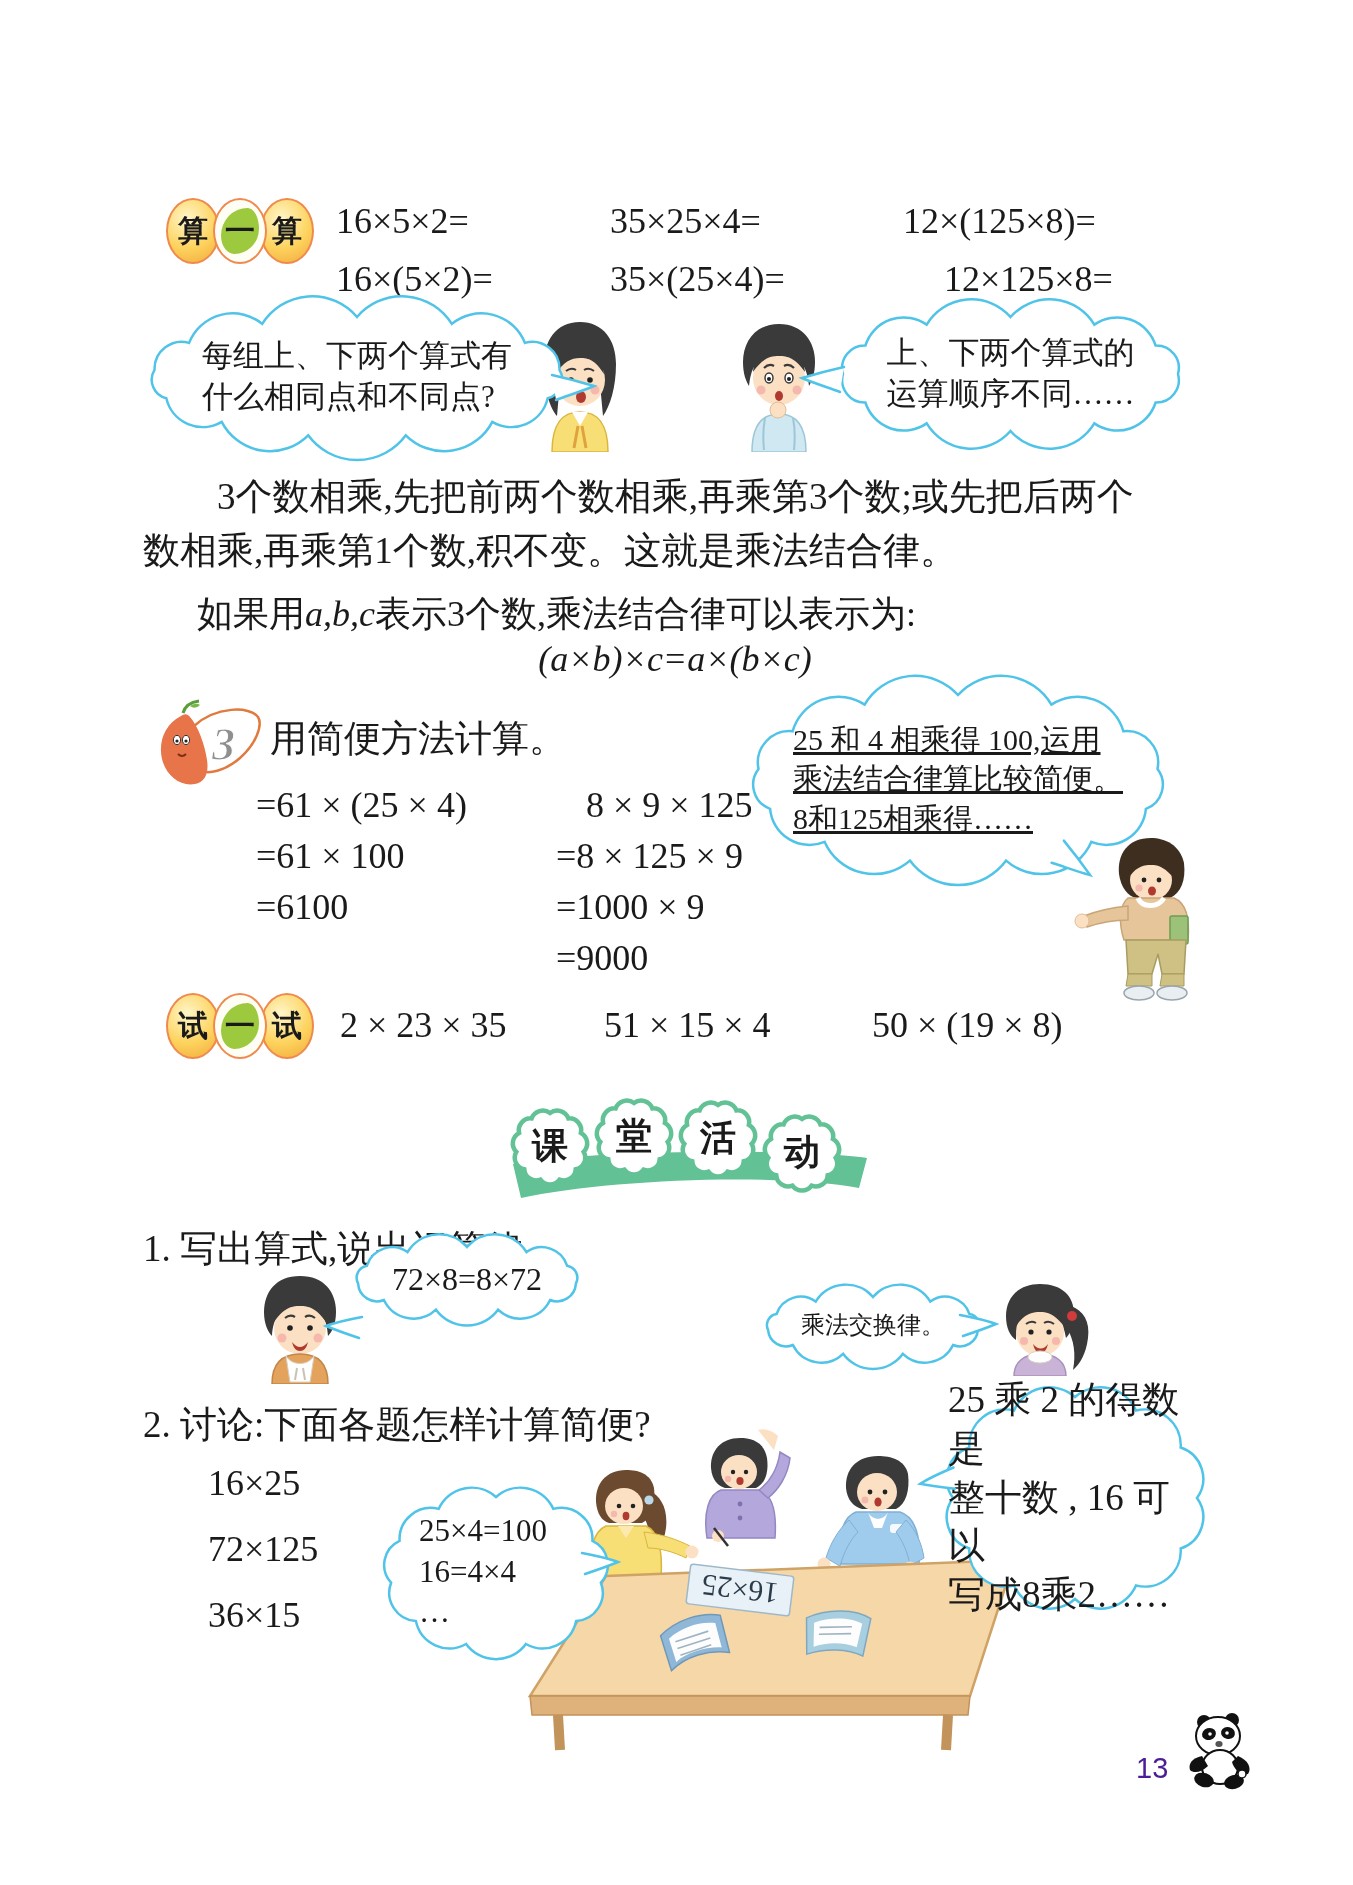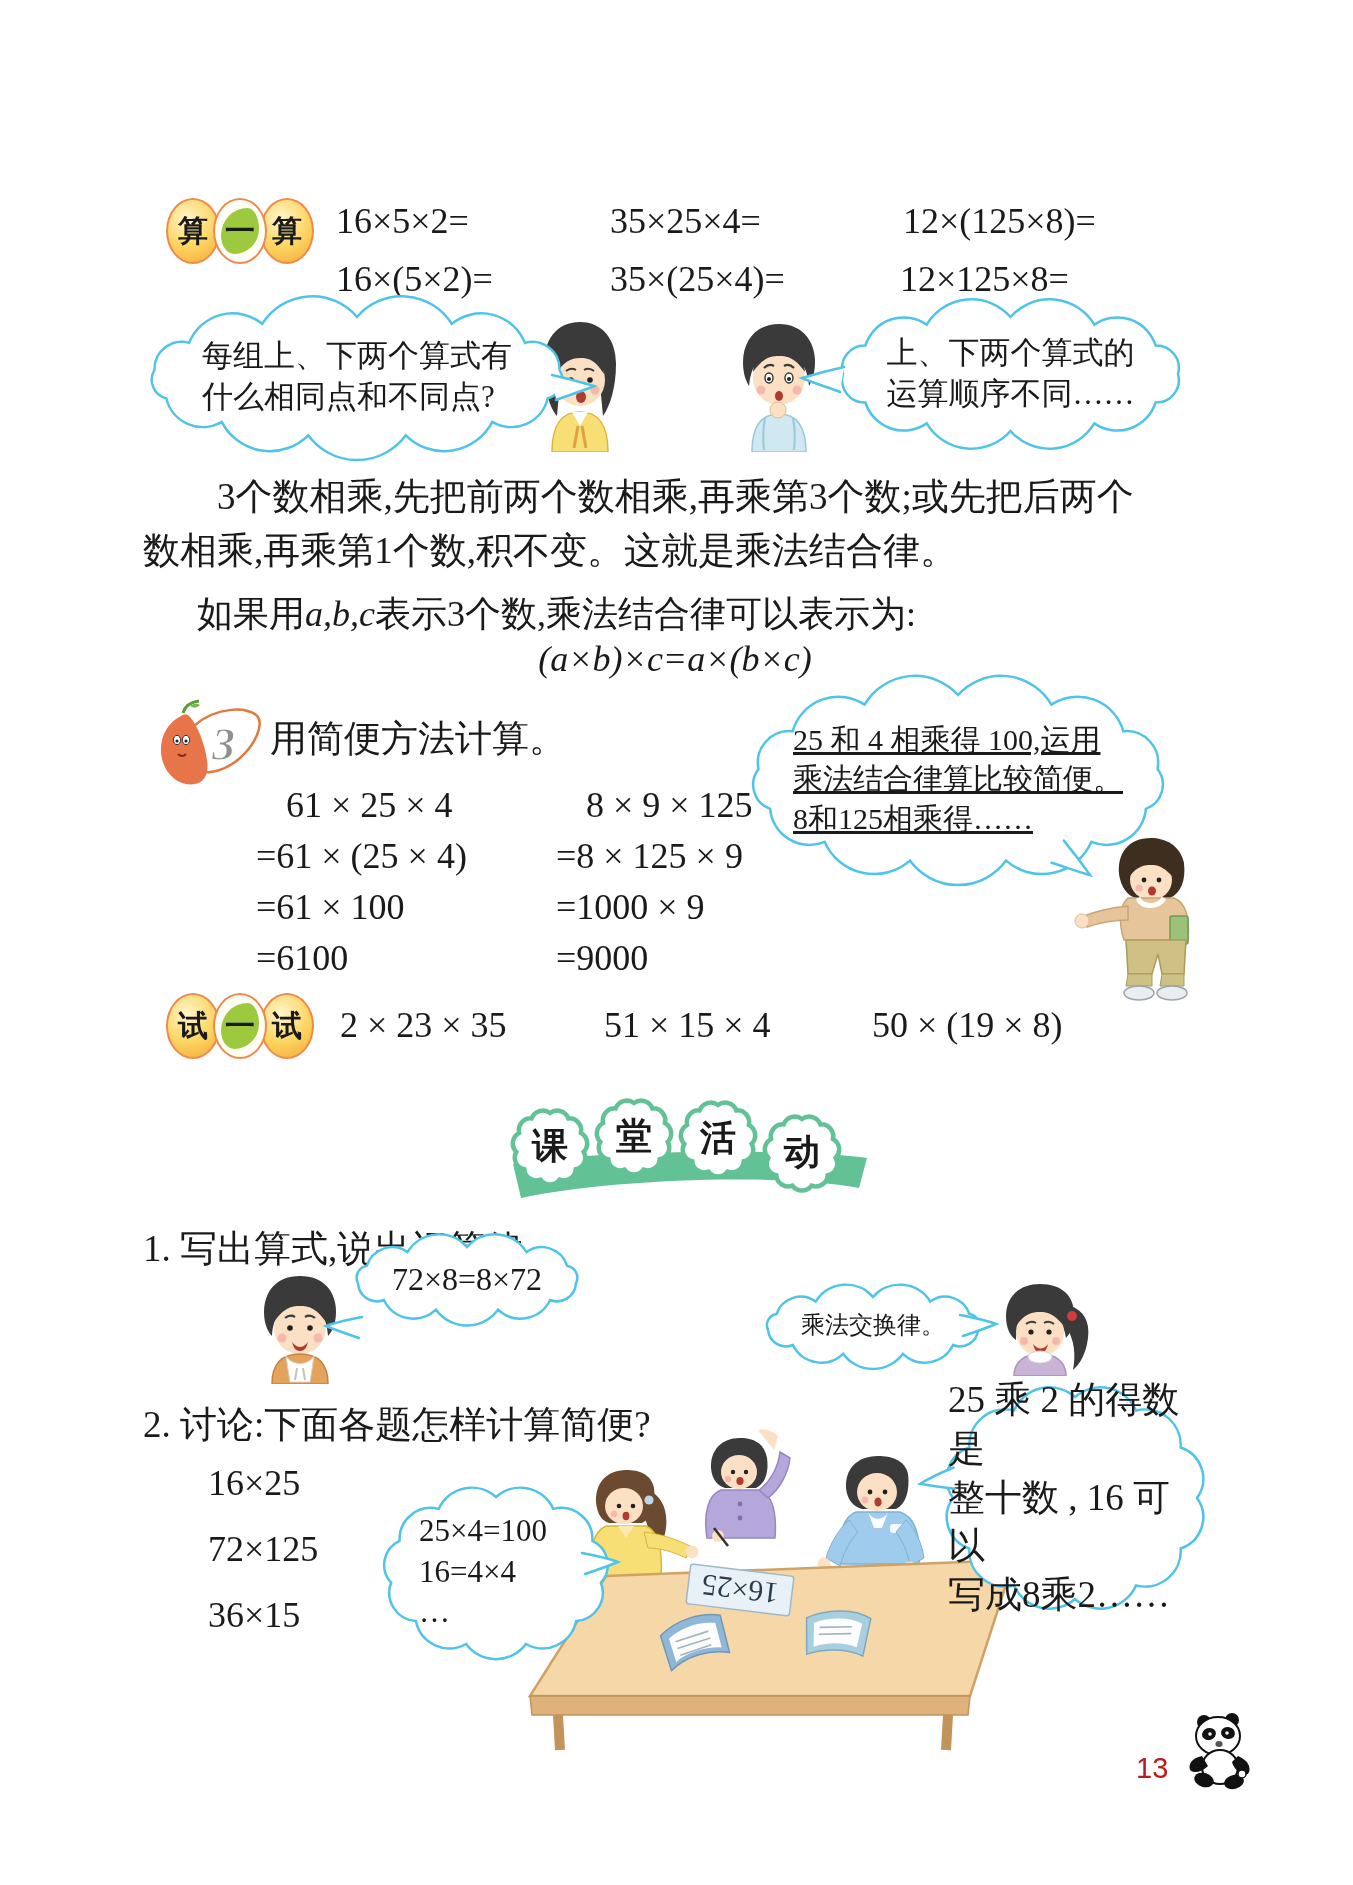--- a/index.html
+++ b/index.html
@@ -31,41 +31,41 @@
   .calc .l.first{padding-left:30px;}
   .cloud-wrap{position:absolute;}
   .cloud-wrap svg{position:absolute;left:0;top:0;overflow:visible;}
   .bubble-text{
     position:absolute;left:0;top:0;right:0;bottom:0;
     display:flex;align-items:center;justify-content:center;
     white-space:pre-line;text-align:left;line-height:1.32;
   }
   .tail{position:absolute;overflow:visible;}
   .flower-ch{position:absolute;font-size:36px;font-weight:600;color:#1a1a1a;}
-  .pagenum{position:absolute;font-family:"Liberation Sans","DejaVu Sans",sans-serif;font-size:29px;color:#b91c1c;}
+  .pagenum{position:absolute;font-family:"Liberation Sans","DejaVu Sans",sans-serif;font-size:29px;color:#4c1d95;}
   .it{font-style:italic;}
 </style>
 </head>
 <body>
 
 <div class="badge" style="left:166px;top:198px;">
   <div class="oval">算</div>
   <div class="oval mid">
     <div class="leaf"></div>
     <div class="ch">一</div>
   </div>
   <div class="oval">算</div>
 </div>
 
 <div class="eq" style="left:336px;top:200px;">16×5×2=</div>
 <div class="eq" style="left:610px;top:200px;">35×25×4=</div>
 <div class="eq" style="left:903px;top:200px;">12×(125×8)=</div>
 <div class="eq" style="left:336px;top:258px;text-align:right;">16×(5×2)=</div>
 <div class="eq" style="left:610px;top:258px;">35×(25×4)=</div>
-<div class="eq" style="left:900px;top:258px;">12×125×8=</div>
+<div class="eq" style="left:944px;top:258px;">12×125×8=</div>
 
 <svg class="abs" style="left:533px;top:316px;" width="94" height="136" viewBox="0 0 94 136">
   <path d="M47,6 C22,6 11,26 11,48 C11,74 17,92 24,100 L27,66 C28,50 34,40 47,40 C60,40 66,50 67,68 L70,100 C77,90 83,72 83,48 C83,24 70,6 47,6 Z" fill="#3a3a3a"></path>
   <ellipse cx="47" cy="64" rx="25" ry="26" fill="#fbe0c4"></ellipse>
   <path d="M23,58 C25,38 33,30 47,30 C61,30 69,38 71,58 C62,44 56,42 47,42 C38,42 30,46 23,58 Z" fill="#3a3a3a"></path>
   <path d="M33,55 q5,-4 10,-1" stroke="#3a3a3a" stroke-width="2" fill="none"></path>
   <path d="M51,54 q5,-3 10,1" stroke="#3a3a3a" stroke-width="2" fill="none"></path>
   <circle cx="38" cy="64" r="2.8" fill="#222"></circle>
     <circle cx="57" cy="64" r="2.8" fill="#222"></circle>
   <circle cx="31" cy="74" r="4.5" fill="#f6b8ad"></circle>
@@ -132,21 +132,20 @@
   <ellipse cx="27" cy="42" rx="3.6" ry="4.6" fill="#fff" stroke="#333" stroke-width="1"></ellipse>
   <ellipse cx="36" cy="42" rx="3.6" ry="4.6" fill="#fff" stroke="#333" stroke-width="1"></ellipse>
   <circle cx="27" cy="43" r="1.6" fill="#222"></circle>
     <circle cx="36" cy="43" r="1.6" fill="#222"></circle>
   <path d="M28,56 q4,4 8,0" stroke="#7a2d1a" stroke-width="2" fill="none"></path>
   <text x="62" y="62" font-size="46" font-style="italic" font-weight="bold" fill="#8f8f8f" stroke="#ffffff" stroke-width="1" font-family="Liberation Serif, serif">3</text>
 </svg>
 <div class="txt" style="left:270px;top:714px;">用简便方法计算。</div>
 
 <div class="calc" style="left:256px;top:780px;">
-  <div class="l first">61 × 25 × 4</div>
   <div class="l">=61 × (25 × 4)</div>
   <div class="l">=61 × 100</div>
   <div class="l">=6100</div>
 </div>
 <div class="calc" style="left:556px;top:780px;">
   <div class="l first">8 × 9 × 125</div>
   <div class="l">=8 × 125 × 9</div>
   <div class="l">=1000 × 9</div>
   <div class="l">=9000</div>
 </div>

